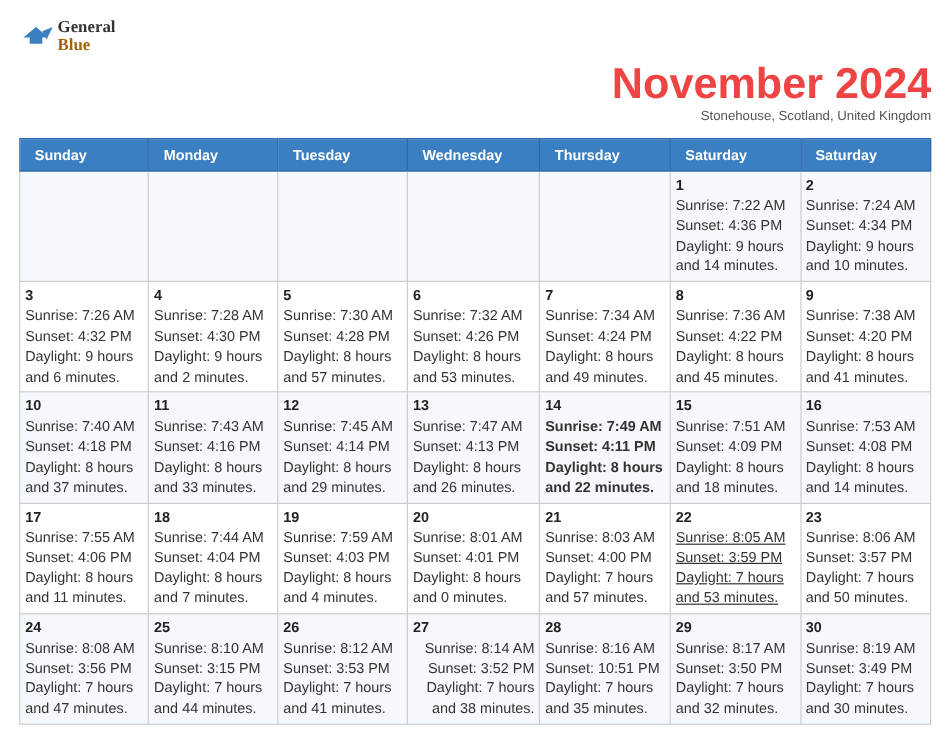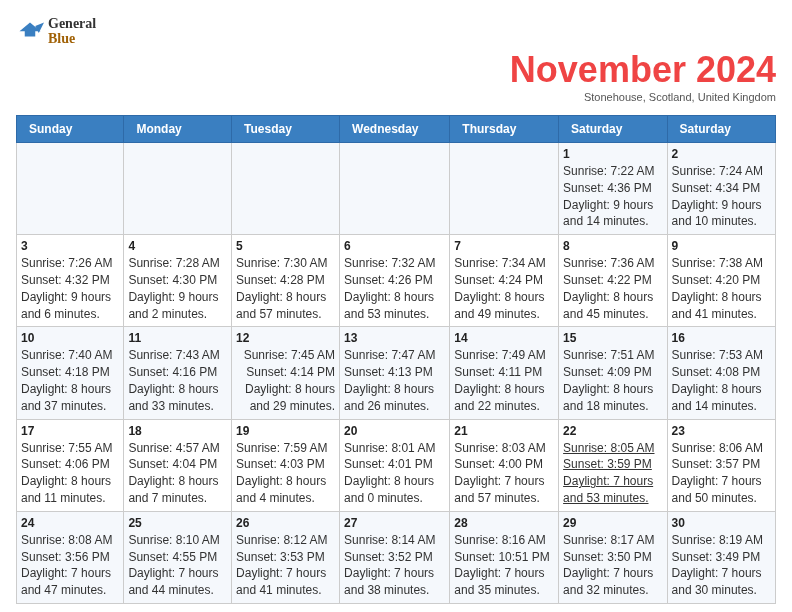--- a/index.html
+++ b/index.html
@@ -195,33 +195,33 @@
 Daylight: 8 hours and 37 minutes.</div>
         </td>
         <td>
           <div class="day-number">11</div>
           <div class="day-info" style="white-space: pre-line;">Sunrise: 7:43 AM
 Sunset: 4:16 PM
 Daylight: 8 hours and 33 minutes.</div>
         </td>
         <td>
           <div class="day-number">12</div>
-          <div class="day-info" style="white-space: pre-line; text-align: right;">Sunrise: 7:45 AM
+          <div class="day-info" style="white-space: pre-line;">Sunrise: 7:45 AM
 Sunset: 4:14 PM
 Daylight: 8 hours and 29 minutes.</div>
         </td>
         <td>
           <div class="day-number">13</div>
           <div class="day-info" style="white-space: pre-line;">Sunrise: 7:47 AM
 Sunset: 4:13 PM
 Daylight: 8 hours and 26 minutes.</div>
         </td>
         <td>
           <div class="day-number">14</div>
-          <div class="day-info" style="white-space: pre-line;">Sunrise: 7:49 AM
+          <div class="day-info" style="white-space: pre-line; font-weight: bold;">Sunrise: 7:49 AM
 Sunset: 4:11 PM
 Daylight: 8 hours and 22 minutes.</div>
         </td>
         <td>
           <div class="day-number">15</div>
           <div class="day-info" style="white-space: pre-line;">Sunrise: 7:51 AM
 Sunset: 4:09 PM
 Daylight: 8 hours and 18 minutes.</div>
         </td>
         <td>
@@ -233,21 +233,21 @@
       </tr>
       <tr>
         <td>
           <div class="day-number">17</div>
           <div class="day-info" style="white-space: pre-line;">Sunrise: 7:55 AM
 Sunset: 4:06 PM
 Daylight: 8 hours and 11 minutes.</div>
         </td>
         <td>
           <div class="day-number">18</div>
-          <div class="day-info" style="white-space: pre-line;">Sunrise: 4:57 AM
+          <div class="day-info" style="white-space: pre-line;">Sunrise: 7:44 AM
 Sunset: 4:04 PM
 Daylight: 8 hours and 7 minutes.</div>
         </td>
         <td>
           <div class="day-number">19</div>
           <div class="day-info" style="white-space: pre-line;">Sunrise: 7:59 AM
 Sunset: 4:03 PM
 Daylight: 8 hours and 4 minutes.</div>
         </td>
         <td>
@@ -278,32 +278,32 @@
       <tr>
         <td>
           <div class="day-number">24</div>
           <div class="day-info" style="white-space: pre-line;">Sunrise: 8:08 AM
 Sunset: 3:56 PM
 Daylight: 7 hours and 47 minutes.</div>
         </td>
         <td>
           <div class="day-number">25</div>
           <div class="day-info" style="white-space: pre-line;">Sunrise: 8:10 AM
-Sunset: 4:55 PM
+Sunset: 3:15 PM
 Daylight: 7 hours and 44 minutes.</div>
         </td>
         <td>
           <div class="day-number">26</div>
           <div class="day-info" style="white-space: pre-line;">Sunrise: 8:12 AM
 Sunset: 3:53 PM
 Daylight: 7 hours and 41 minutes.</div>
         </td>
         <td>
           <div class="day-number">27</div>
-          <div class="day-info" style="white-space: pre-line;">Sunrise: 8:14 AM
+          <div class="day-info" style="white-space: pre-line; text-align: right;">Sunrise: 8:14 AM
 Sunset: 3:52 PM
 Daylight: 7 hours and 38 minutes.</div>
         </td>
         <td>
           <div class="day-number">28</div>
           <div class="day-info" style="white-space: pre-line;">Sunrise: 8:16 AM
 Sunset: 10:51 PM
 Daylight: 7 hours and 35 minutes.</div>
         </td>
         <td>

